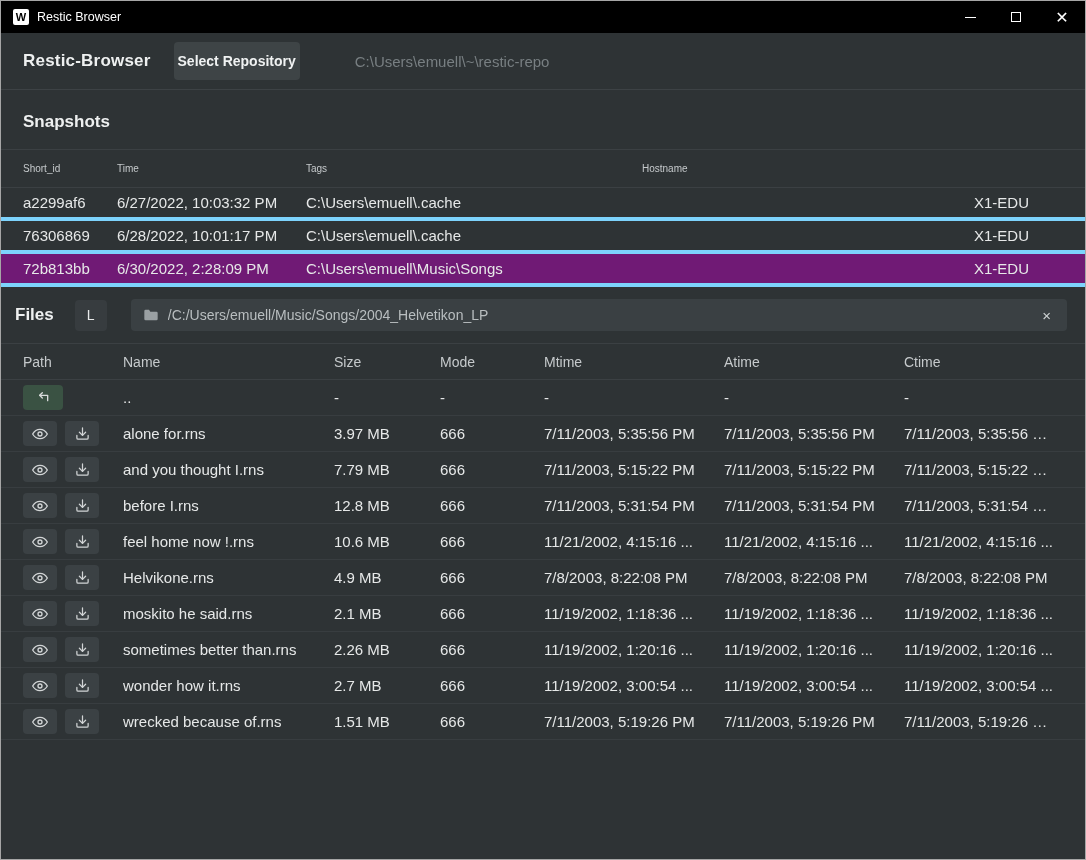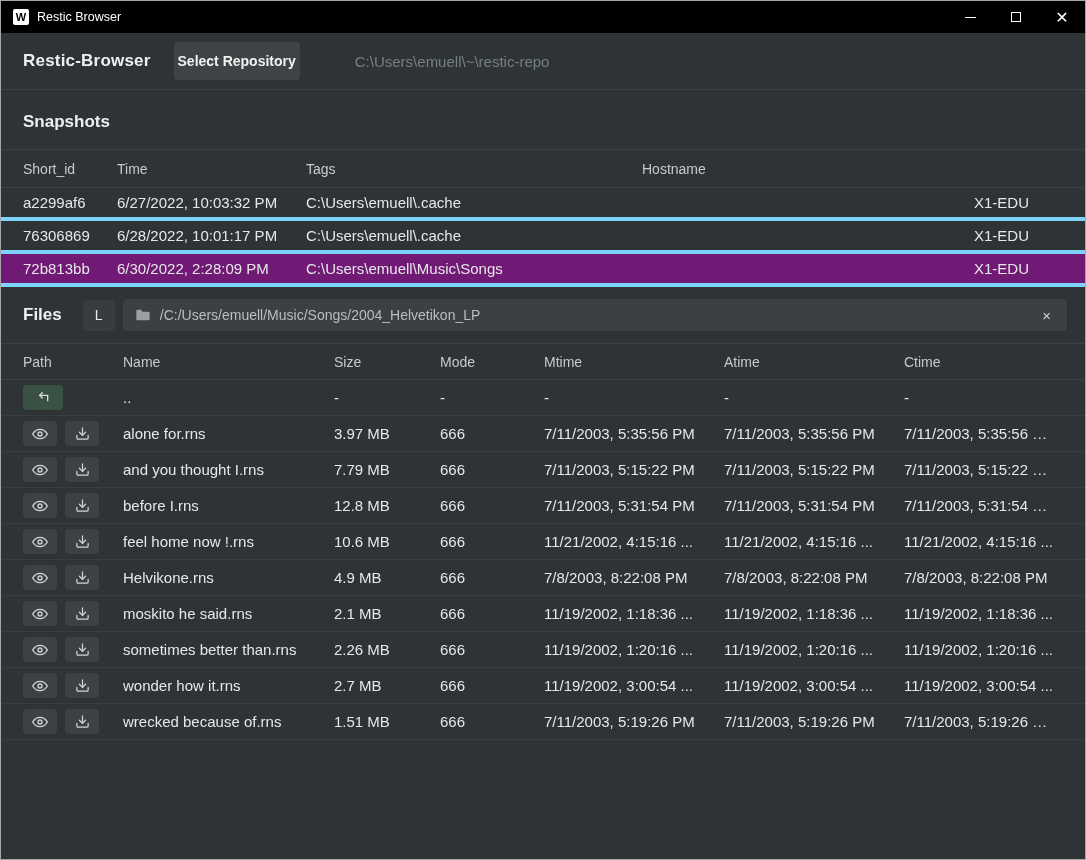--- a/index.html
+++ b/index.html
@@ -32,30 +32,30 @@
                      font-family: inherit; }
   .repo-path { margin-left: 55px; color: #787f82; font-size: 15px; }
 
   
   .snapshots-heading-wrap { padding: 22px 22px 17px; }
   .section-heading { font-size: 17px; font-weight: bold; color: #eef0f0; display: inline; }
 
   .snap-grid { display: grid; grid-template-columns: 94px 189px 336px 332px 1fr;
                padding: 0 22px; align-items: center; }
   .snap-header { height: 39px; border-top: 1px solid #3b4043; border-bottom: 1px solid #3b4043;
-                 color: #c6cacc; font-size: 14px; }
+                 color: #c6cacc; font-size: 10px; }
   .snap-row { height: 33px; border-bottom: 4px solid #7dd3fc; color: #e6e8e8; font-size: 15px; }
   .snap-row.selected { background: #701a75; }
   .cell { overflow: hidden; white-space: nowrap; text-overflow: ellipsis; padding-right: 10px; }
 
   
-  .files-bar { display: flex; align-items: center; padding: 12px 18px 12px 22px; height: 56px; }
+  .files-bar { display: flex; align-items: center; padding: 12px 18px 12px 14px; height: 56px; }
   .l-btn { width: 32px; height: 31px; margin-left: 21px; background: #373c3f; border: none;
            border-radius: 4px; color: #e8eaea; font-size: 14px; font-family: inherit; }
-  .path-bar { flex: 1; margin-left: 8px; height: 32px; background: #3a4043; border-radius: 4px;
+  .path-bar { flex: 1; margin-left: 24px; height: 32px; background: #3a4043; border-radius: 4px;
               display: flex; align-items: center; padding: 0 12px; gap: 9px; }
   .path-text { flex: 1; color: #b9bec0; font-size: 14px; overflow: hidden; white-space: nowrap; }
   .clear-btn { background: none; border: none; color: #cfd3d4; font-size: 15px; line-height: 1;
                font-family: inherit; padding: 2px 4px; }
 
   
   .file-grid { display: grid; grid-template-columns: 100px 211px 106px 104px 180px 180px 1fr;
                padding: 0 22px; align-items: center; }
   .file-header { height: 37px; border-top: 1px solid #3b4043; border-bottom: 1px solid #3b4043;
                  color: #c6cacc; font-size: 14px; }

